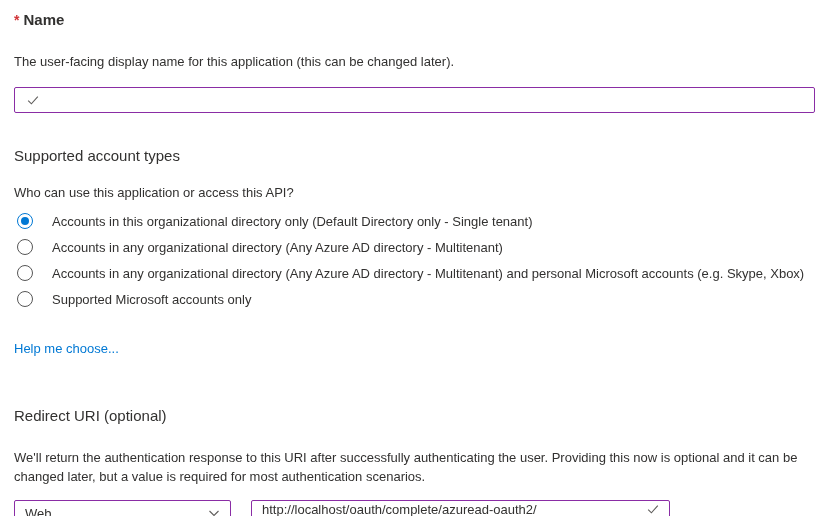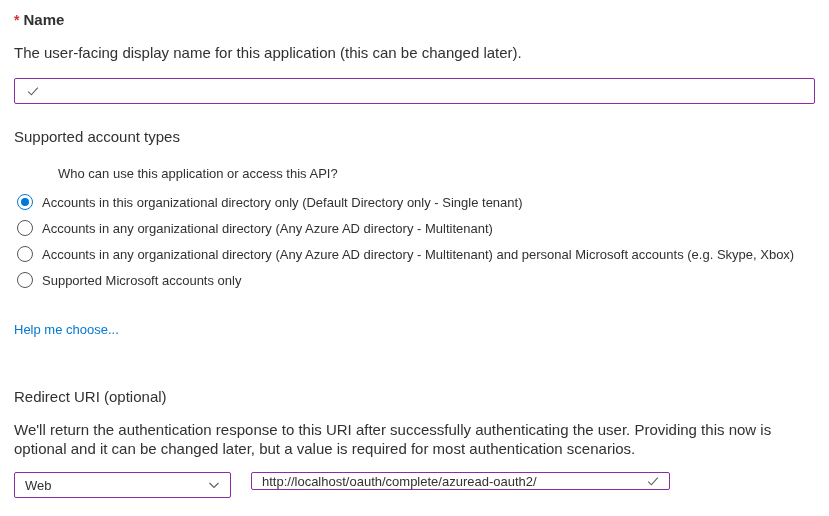--- a/index.html
+++ b/index.html
@@ -11,21 +11,21 @@
     overflow: hidden;
   }
   .page { padding: 10px 14px 0 14px; }
 
   .field-title {
     font-size: 15px; line-height: 20px; font-weight: 700; color: #323130;
   }
   .required-star { color: #d13438; margin-right: 4px; font-size: 14px; }
 
   .desc {
-    font-size: 15px; line-height: 19px; color: #323130; margin-top: 13px;
+    font-size: 13px; line-height: 19px; color: #323130; margin-top: 22px;
     max-width: 801px;
   }
 
   .text-input {
     margin-top: 16px;
     height: 26px;
     border: 1px solid #8a2da5;
     border-radius: 2px;
     display: flex; align-items: center;
     padding: 0 8px 0 10px;
@@ -34,22 +34,22 @@
   .text-input .value {
     flex: 1 1 auto;
     font-size: 13px; color: #323130;
     white-space: nowrap; overflow: hidden;
   }
   .icon-16 { width: 16px; height: 16px; flex: 0 0 auto; display: block; }
 
   .section-title {
     font-size: 15px; line-height: 20px; font-weight: 400; color: #323130;
   }
-  .section-gap-1 { margin-top: 23px; }
-  .question { font-size: 13px; line-height: 18px; margin-top: 18px; color: #323130; margin-left: 44px; }
+  .section-gap-1 { margin-top: 33px; }
+  .question { font-size: 13px; line-height: 18px; margin-top: 18px; color: #323130; }
 
   .radio-list { margin-top: 6px; }
   .radio-row {
     display: flex; align-items: center;
     height: 26px;
     cursor: pointer;
   }
   .radio-circle {
     width: 16px; height: 16px;
     border: 1px solid #565656;
@@ -59,21 +59,21 @@
     flex: 0 0 auto;
     display: flex; align-items: center; justify-content: center;
     background: #ffffff;
   }
   .radio-row.selected .radio-circle { border-color: #0078d4; }
   .radio-dot {
     width: 8px; height: 8px; border-radius: 50%;
     background: transparent;
   }
   .radio-row.selected .radio-dot { background: #0078d4; }
-  .radio-label { font-size: 13px; color: #323130; white-space: nowrap; }
+  .radio-label { font-size: 13px; color: #323130; white-space: nowrap; margin-left: 10px; }
 
   .help-link {
     display: inline-block;
     margin-top: 28px;
     font-size: 13px; line-height: 18px;
     color: #0078d4;
     text-decoration: none;
     cursor: pointer;
   }
 

